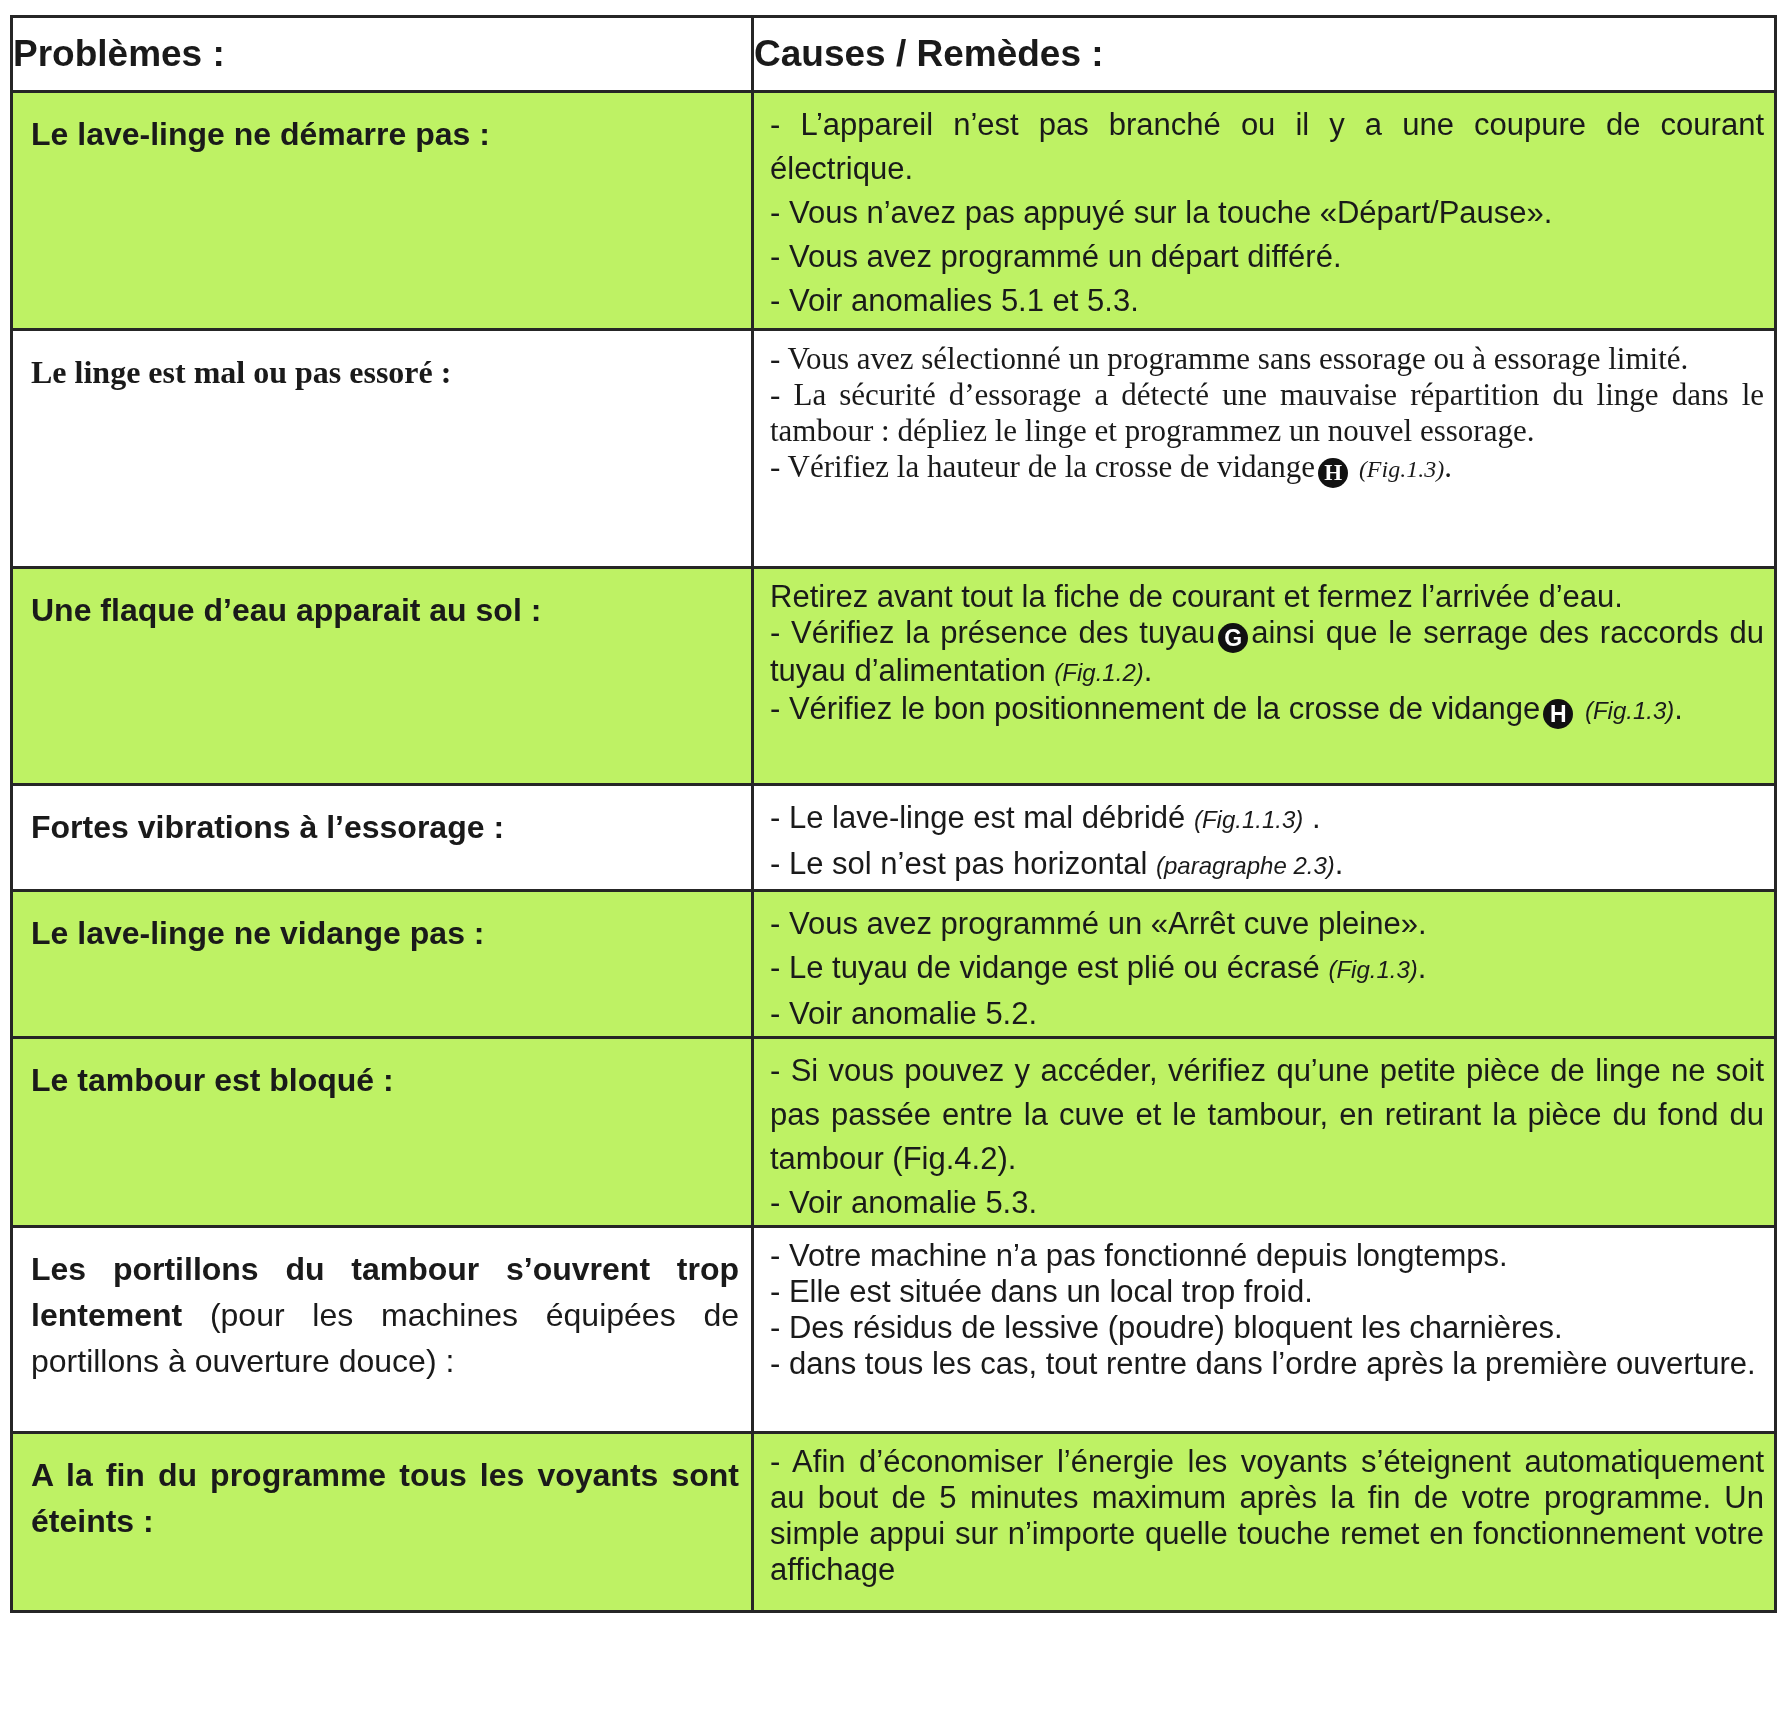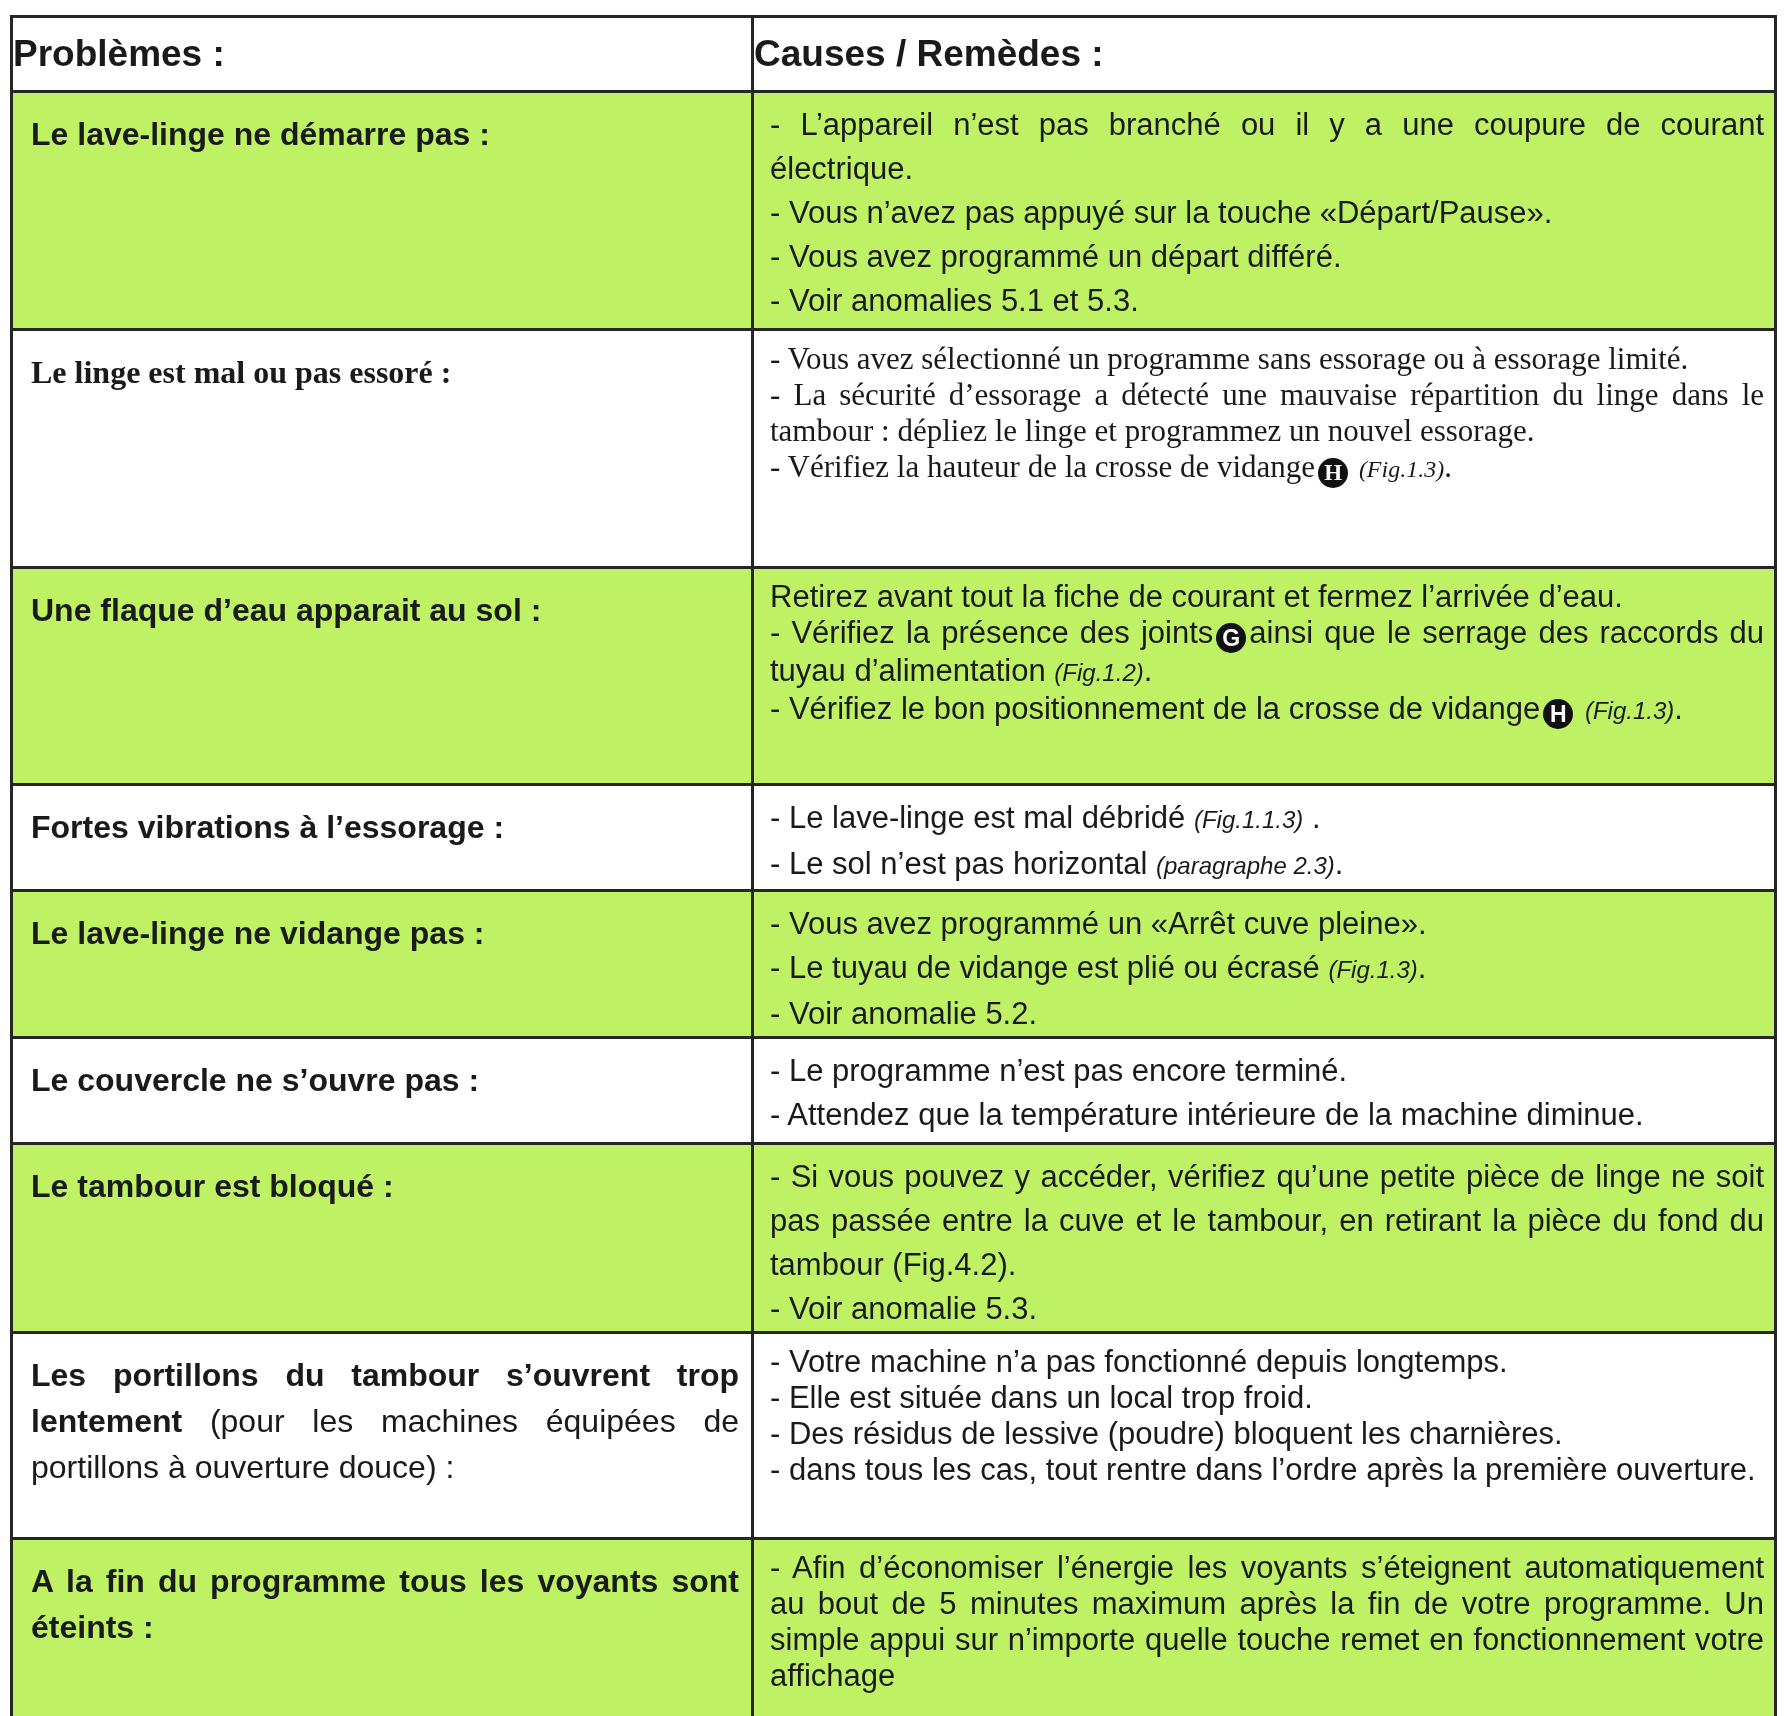--- a/index.html
+++ b/index.html
@@ -62,21 +62,21 @@
           </div>
         </td>
       </tr>
       <tr class="grey" style="height: 217px;">
         <td>
           <div class="prob"><span>Une flaque d’eau apparait au sol :</span></div>
         </td>
         <td>
           <div class="rem">
             <span class="ln"><span>Retirez avant tout la fiche de courant et fermez l’arrivée d’eau.</span></span>
-            <span class="ln"><span>- Vérifiez la présence des joints</span><span class="circ">G</span><span>ainsi que le serrage des raccords du tuyau d’alimentation</span> <i>(Fig.1.2)</i><span>.</span></span>
+            <span class="ln"><span>- Vérifiez la présence des tuyau</span><span class="circ">G</span><span>ainsi que le serrage des raccords du tuyau d’alimentation</span> <i>(Fig.1.2)</i><span>.</span></span>
             <span class="ln"><span>- Vérifiez le bon positionnement de la crosse de vidange</span><span class="circ">H</span> <i>(Fig.1.3)</i><span>.</span></span>
           </div>
         </td>
       </tr>
       <tr class="white" style="height: 106px;">
         <td>
           <div class="prob"><span>Fortes vibrations à l’essorage :</span></div>
         </td>
         <td>
           <div class="rem loose">
@@ -87,31 +87,20 @@
       </tr>
       <tr class="grey" style="height: 141px;">
         <td>
           <div class="prob"><span>Le lave-linge ne vidange pas :</span></div>
         </td>
         <td>
           <div class="rem loose">
             <span class="ln"><span>- Vous avez programmé un «Arrêt cuve pleine».</span></span>
             <span class="ln"><span>- Le tuyau de vidange est plié ou écrasé</span> <i>(Fig.1.3)</i><span>.</span></span>
             <span class="ln"><span>- Voir anomalie 5.2.</span></span>
-          </div>
-        </td>
-      </tr>
-      <tr class="white" style="height: 106px;">
-        <td>
-          <div class="prob"><span>Le couvercle ne s’ouvre pas :</span></div>
-        </td>
-        <td>
-          <div class="rem loose">
-            <span class="ln"><span>- Le programme n’est pas encore terminé.</span></span>
-            <span class="ln"><span>- Attendez que la température intérieure de la machine diminue.</span></span>
           </div>
         </td>
       </tr>
       <tr class="grey" style="height: 185px;">
         <td>
           <div class="prob"><span>Le tambour est bloqué :</span></div>
         </td>
         <td>
           <div class="rem loose">
             <span class="ln"><span>- Si vous pouvez y accéder, vérifiez qu’une petite pièce de linge ne soit pas passée entre la cuve et le tambour, en retirant la pièce du fond du tambour (Fig.4.2).</span></span>

